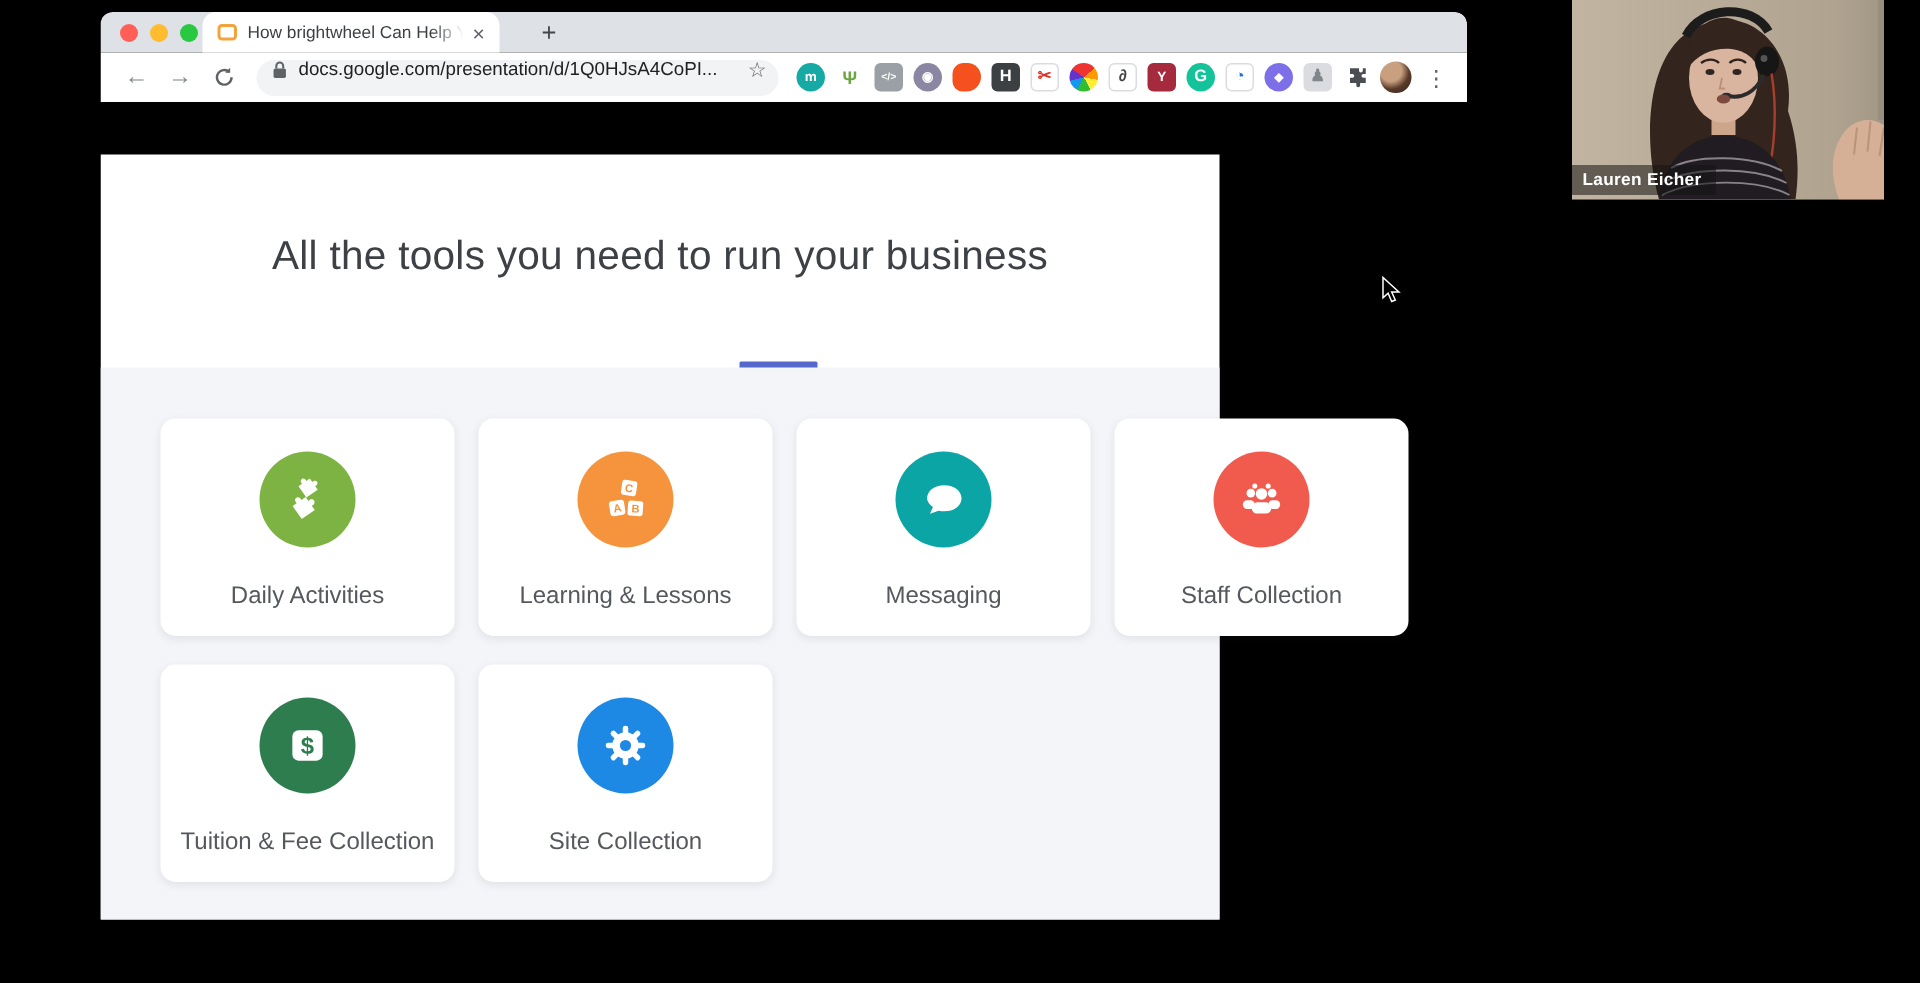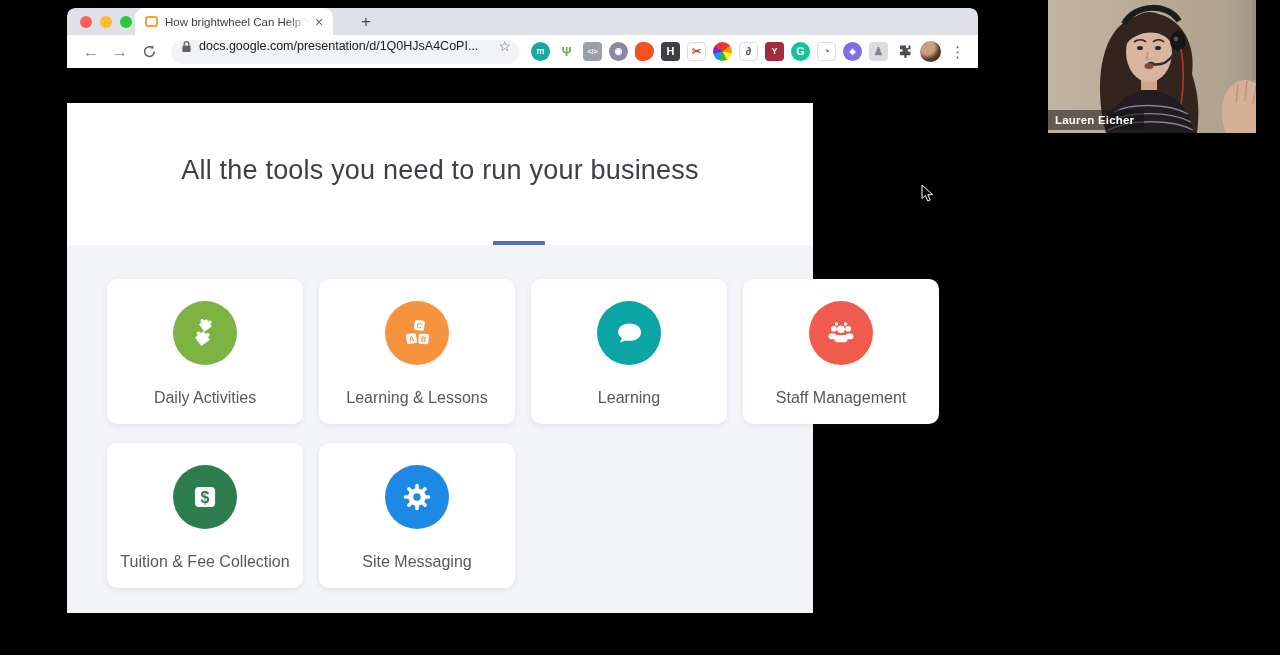--- a/index.html
+++ b/index.html
@@ -209,38 +209,38 @@
             <div class="card-label">Learning &amp; Lessons</div>
           </div>
 
 
           <div class="card">
             <div class="icon-circle" style="background: rgb(11, 165, 165); color: rgb(11, 165, 165);">
               <svg width="34" height="34" viewBox="0 0 32 32">
                 <path fill="#fff" d="M16.5 7c6.4 0 10.8 3.6 10.8 8.2s-4.4 8.2-10.8 8.2c-1.2 0-2.4-.12-3.5-.38L7.5 25l1.9-4.3c-2.1-1.5-3.7-3.3-3.7-5.5C5.7 10.6 10.1 7 16.5 7z"></path>
               </svg>
             </div>
-            <div class="card-label">Learning</div>
+            <div class="card-label">Messaging</div>
           </div>
 
 
           <div class="card">
             <div class="icon-circle" style="background: rgb(241, 91, 77); color: rgb(241, 91, 77);">
               <svg width="34" height="34" viewBox="0 0 32 32" fill="#fff">
                 <circle cx="11.8" cy="7.5" r="1.6"></circle>
                   <circle cx="20.2" cy="7.5" r="1.6"></circle>
                 <circle cx="9.3" cy="12" r="2.7"></circle>
                   <circle cx="22.7" cy="12" r="2.7"></circle>
                 <circle cx="16" cy="12.5" r="3.6"></circle>
                 <rect x="4.3" y="16.5" width="7.4" height="5.4" rx="2.6"></rect>
                 <rect x="20.3" y="16.5" width="7.4" height="5.4" rx="2.6"></rect>
                 <rect x="9.8" y="17.8" width="12.4" height="7" rx="3.4"></rect>
               </svg>
             </div>
-            <div class="card-label">Staff Management</div>
+            <div class="card-label">Staff Collection</div>
           </div>
 
           <div class="card">
             <div class="icon-circle" style="background: rgb(45, 125, 78); color: rgb(45, 125, 78);">
               <svg width="34" height="34" viewBox="0 0 32 32">
                 <rect x="6.5" y="6.5" width="19" height="19" rx="3.8" fill="#fff"></rect>
                 <text x="16" y="21.6" text-anchor="middle" font-family="Liberation Sans, sans-serif" font-size="15" font-weight="bold" fill="currentColor">$</text>
               </svg>
             </div>
             <div class="card-label">Tuition &amp; Fee Collection</div>
@@ -258,21 +258,21 @@
                     <rect x="14.3" y="3.6" width="3.4" height="6" rx="1.5" transform="rotate(135 16 16)"></rect>
                     <rect x="14.3" y="3.6" width="3.4" height="6" rx="1.5" transform="rotate(180 16 16)"></rect>
                     <rect x="14.3" y="3.6" width="3.4" height="6" rx="1.5" transform="rotate(225 16 16)"></rect>
                     <rect x="14.3" y="3.6" width="3.4" height="6" rx="1.5" transform="rotate(270 16 16)"></rect>
                     <rect x="14.3" y="3.6" width="3.4" height="6" rx="1.5" transform="rotate(315 16 16)"></rect>
                   </g>
                 </g>
                 <circle cx="16" cy="16" r="3.5" fill="currentColor"></circle>
               </svg>
             </div>
-            <div class="card-label">Site Messaging</div>
+            <div class="card-label">Site Collection</div>
           </div>
 
         </div>
       </div>
     </div>
   </div>
 
   <svg class="cursor" viewBox="0 0 13 19">
     <path d="M1 1v13.5l3.4-3 2.4 5.5 2.4-1-2.4-5.3h4.8z" fill="#000" stroke="#fff" stroke-width="1"></path>
   </svg>

